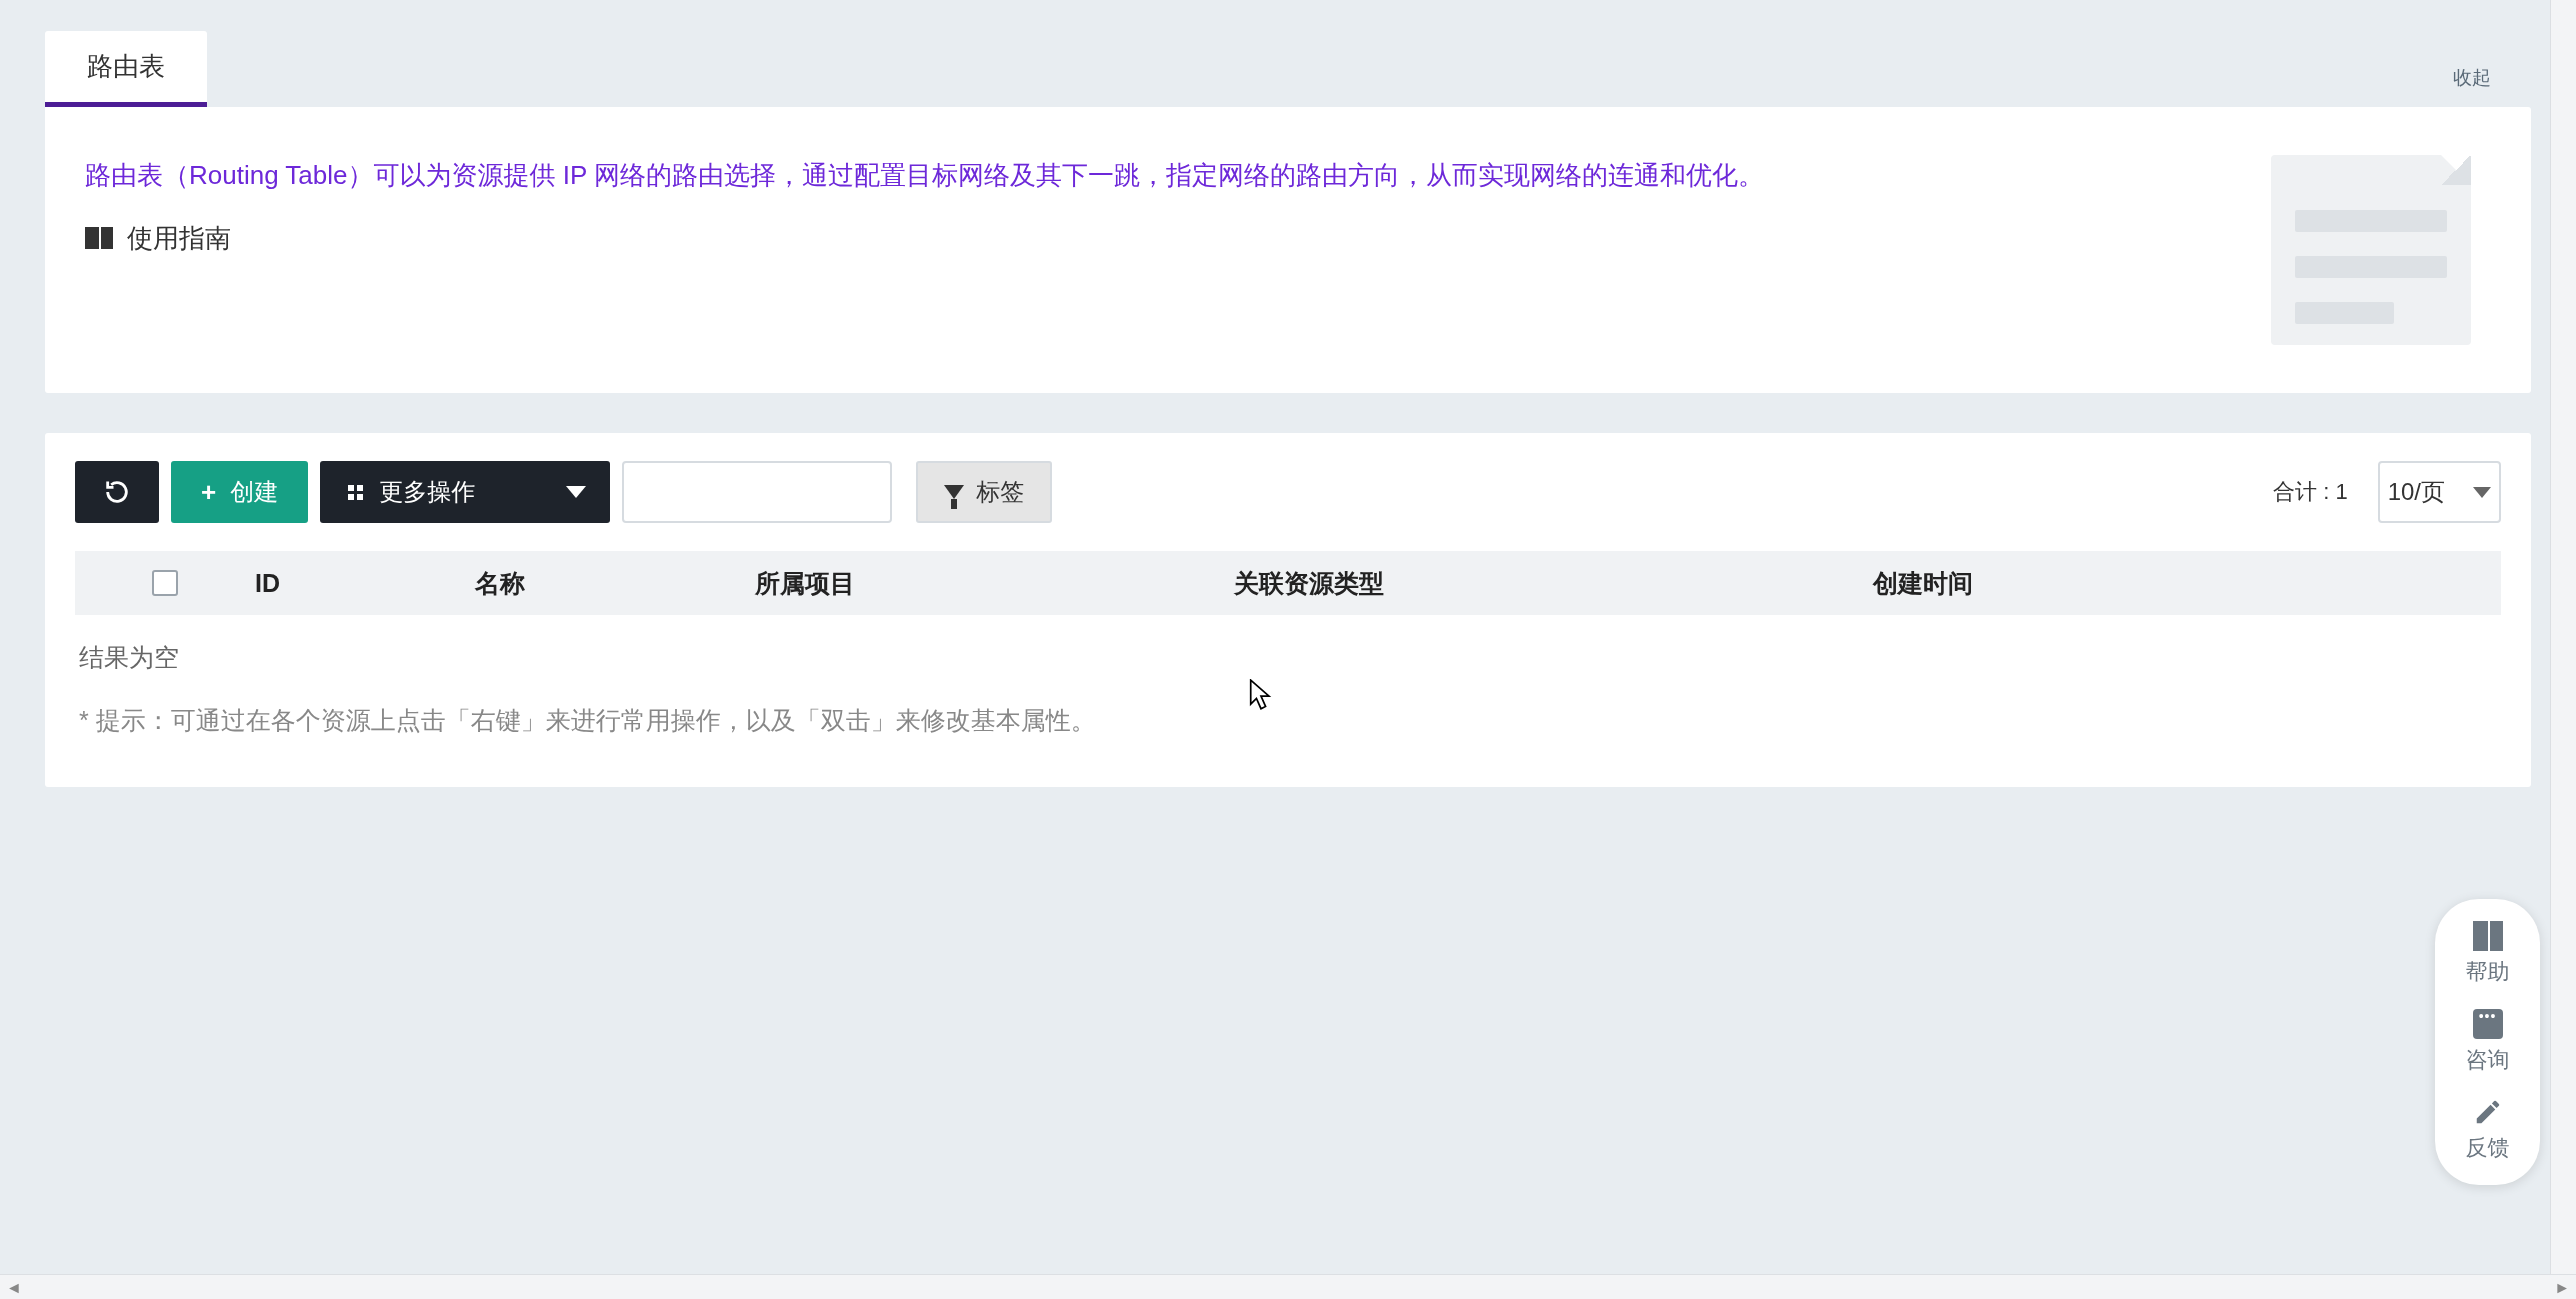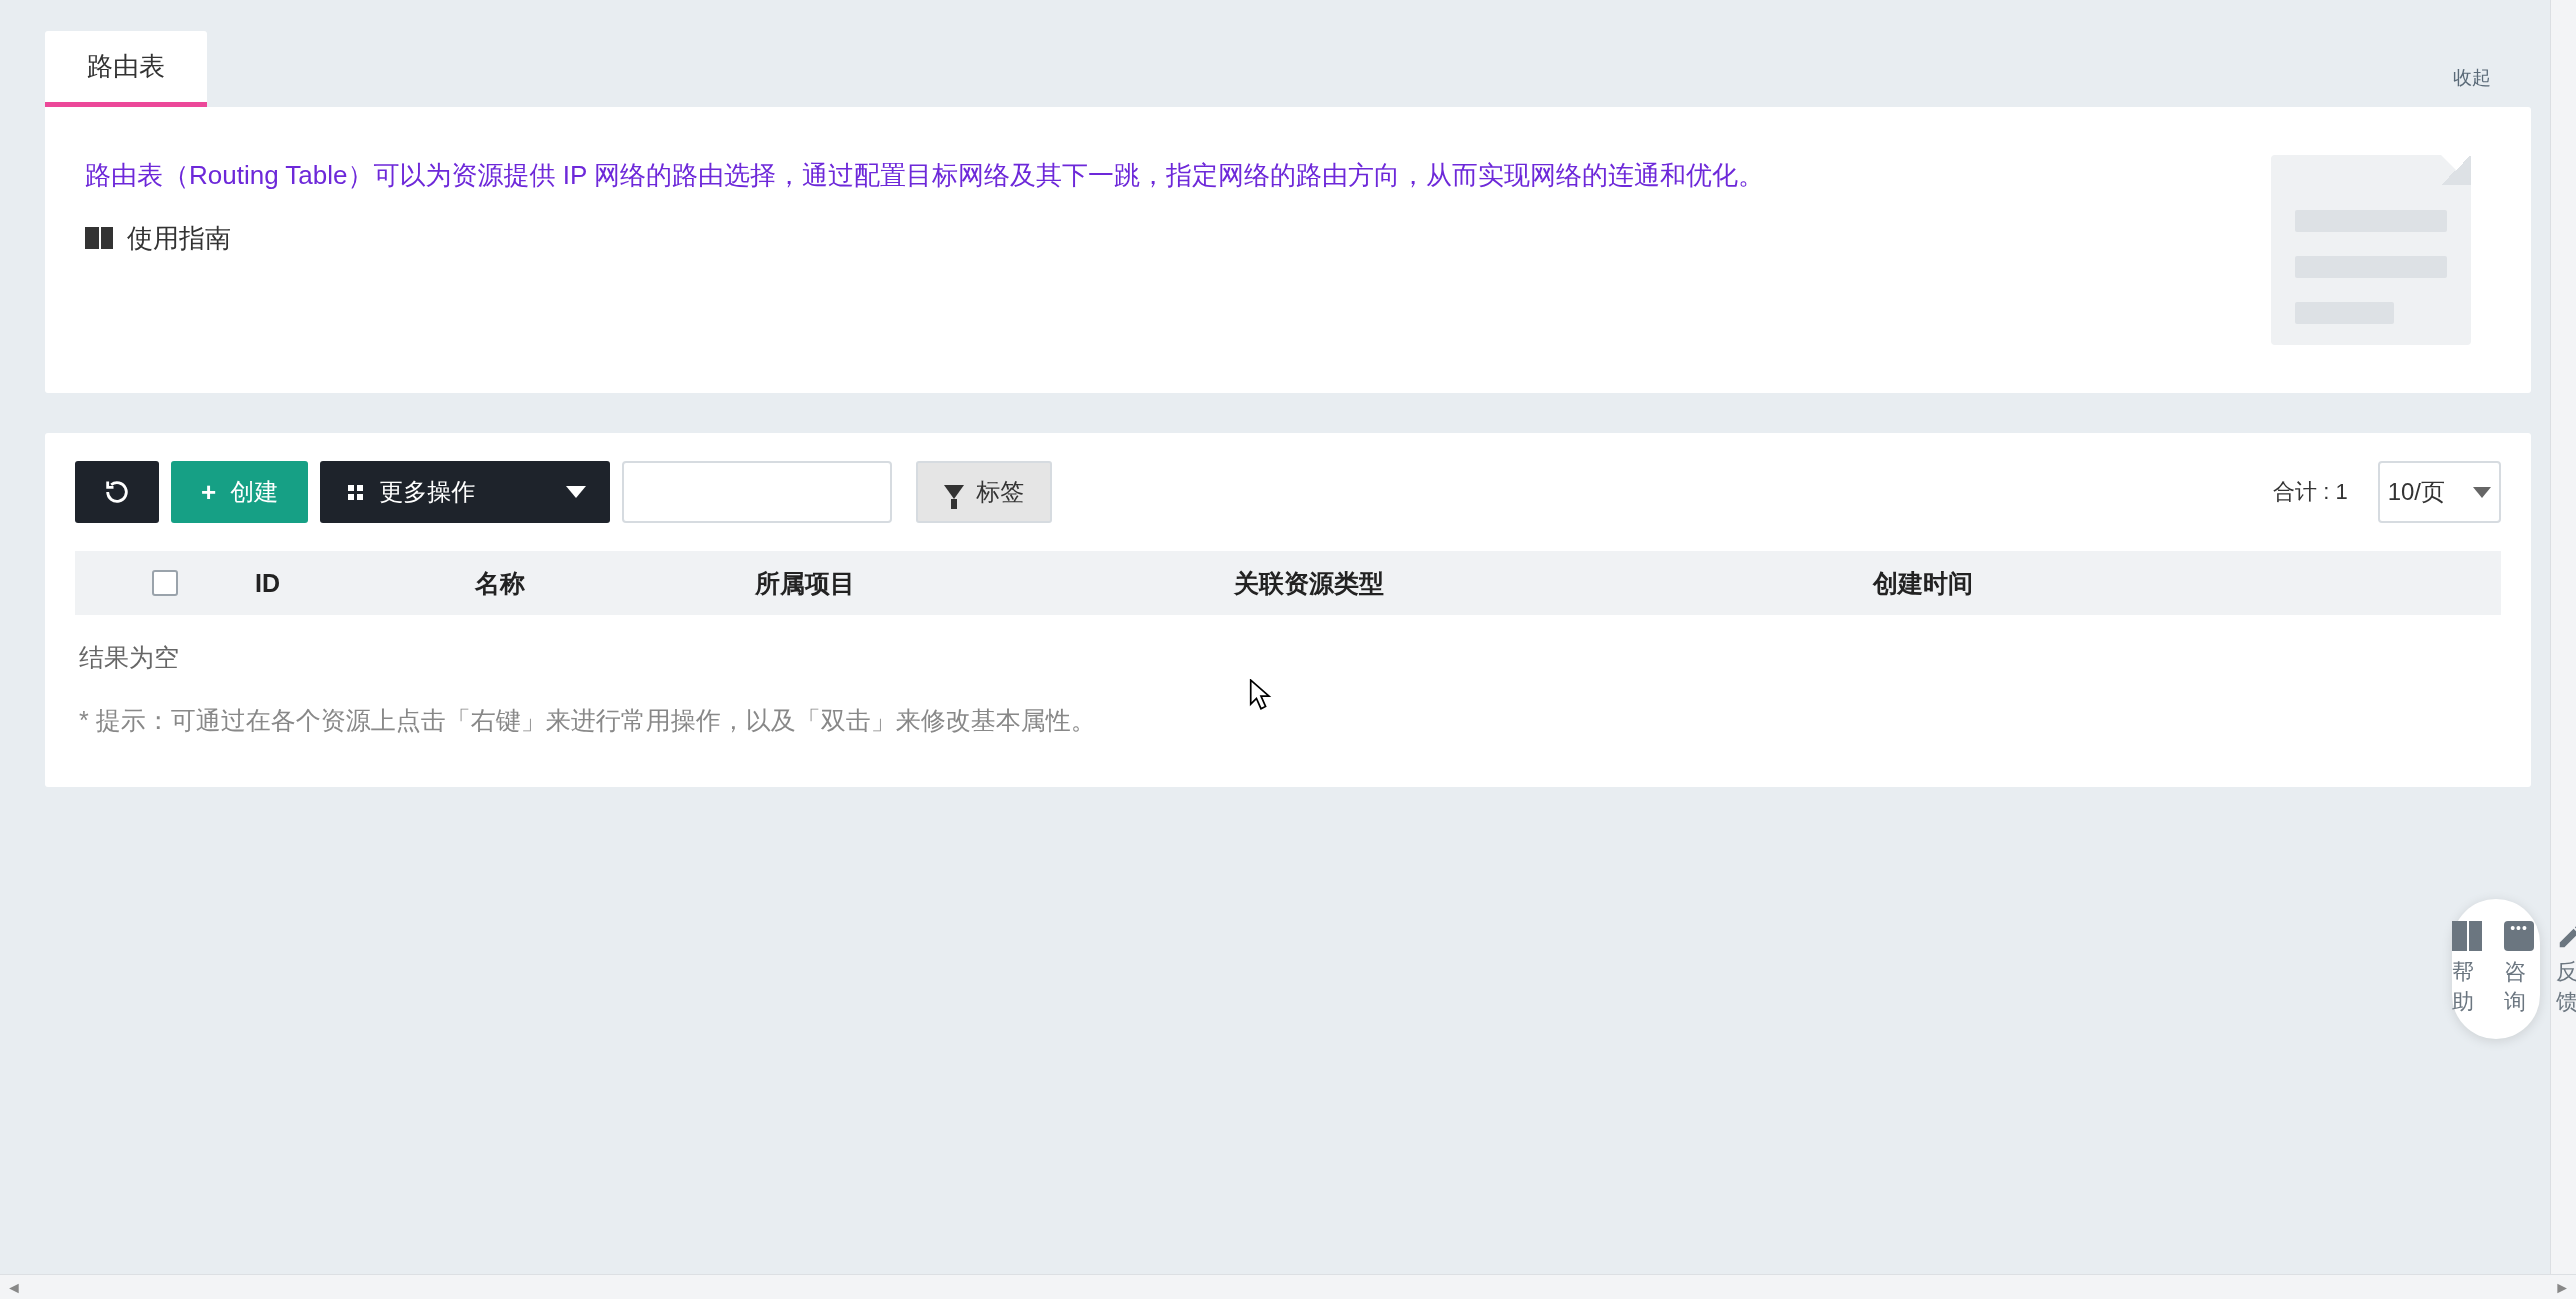--- a/index.html
+++ b/index.html
@@ -25,21 +25,21 @@
     height: 72px;
   }
   .tab-left { display: flex; align-items: flex-end; height: 100%; }
   .tab {
     background: #fff;
     padding: 18px 42px 18px 42px;
     font-size: 26px;
     color: #333;
     border-top-left-radius: 3px;
     border-top-right-radius: 3px;
-    border-bottom: 5px solid #ec4899;
+    border-bottom: 5px solid #4c1d95;
     cursor: pointer;
   }
   .collapse-link {
     color: #5a6a78;
     font-size: 19px;
     padding-right: 40px;
     padding-bottom: 16px;
     cursor: pointer;
   }
 
@@ -252,27 +252,27 @@
     padding: 20px 4px 20px 4px;
     color: #888;
     font-size: 25px;
   }
 
   
   .side-float {
     position: absolute;
     right: 36px;
     top: 899px;
-    width: 88px;
+    width: 105px;
     background: #fff;
     border-radius: 44px;
     box-shadow: 0 2px 12px rgba(0,0,0,0.12);
     padding: 22px 0;
     display: flex;
-    flex-direction: row;
+    flex-direction: column;
     gap: 22px;
   }
   .side-item {
     display: flex;
     flex-direction: column;
     align-items: center;
     gap: 6px;
     cursor: pointer;
     color: #6b7680;
     font-size: 22px;

